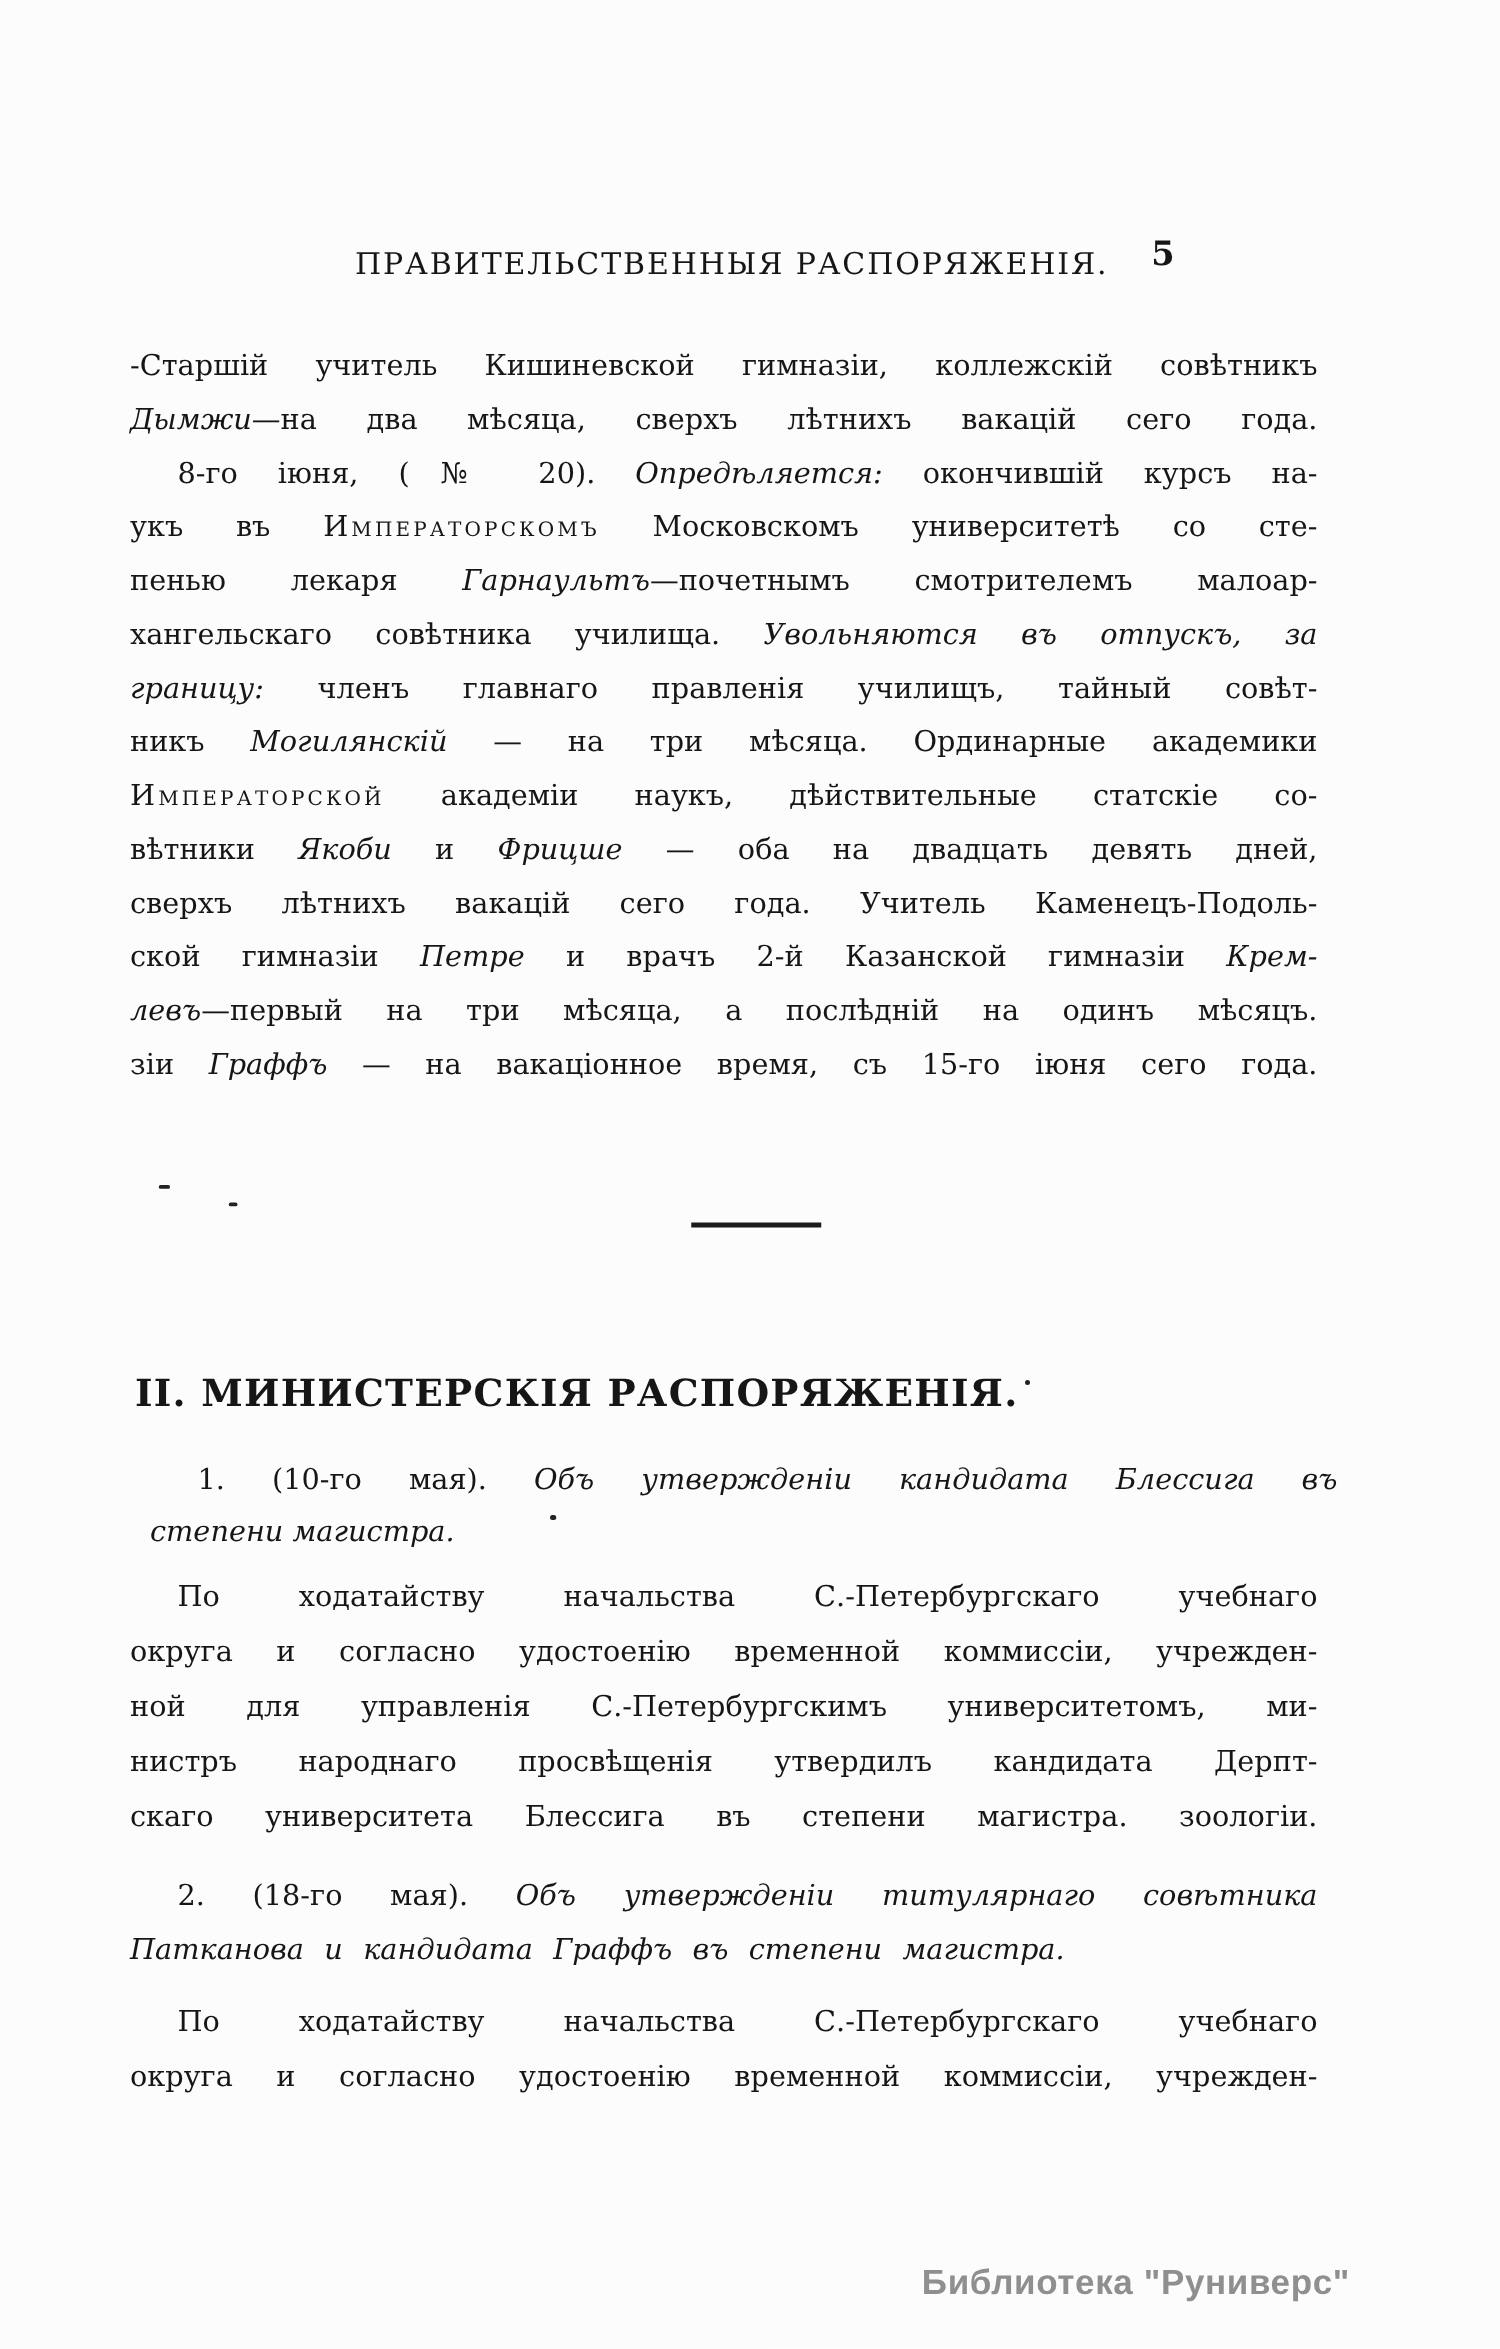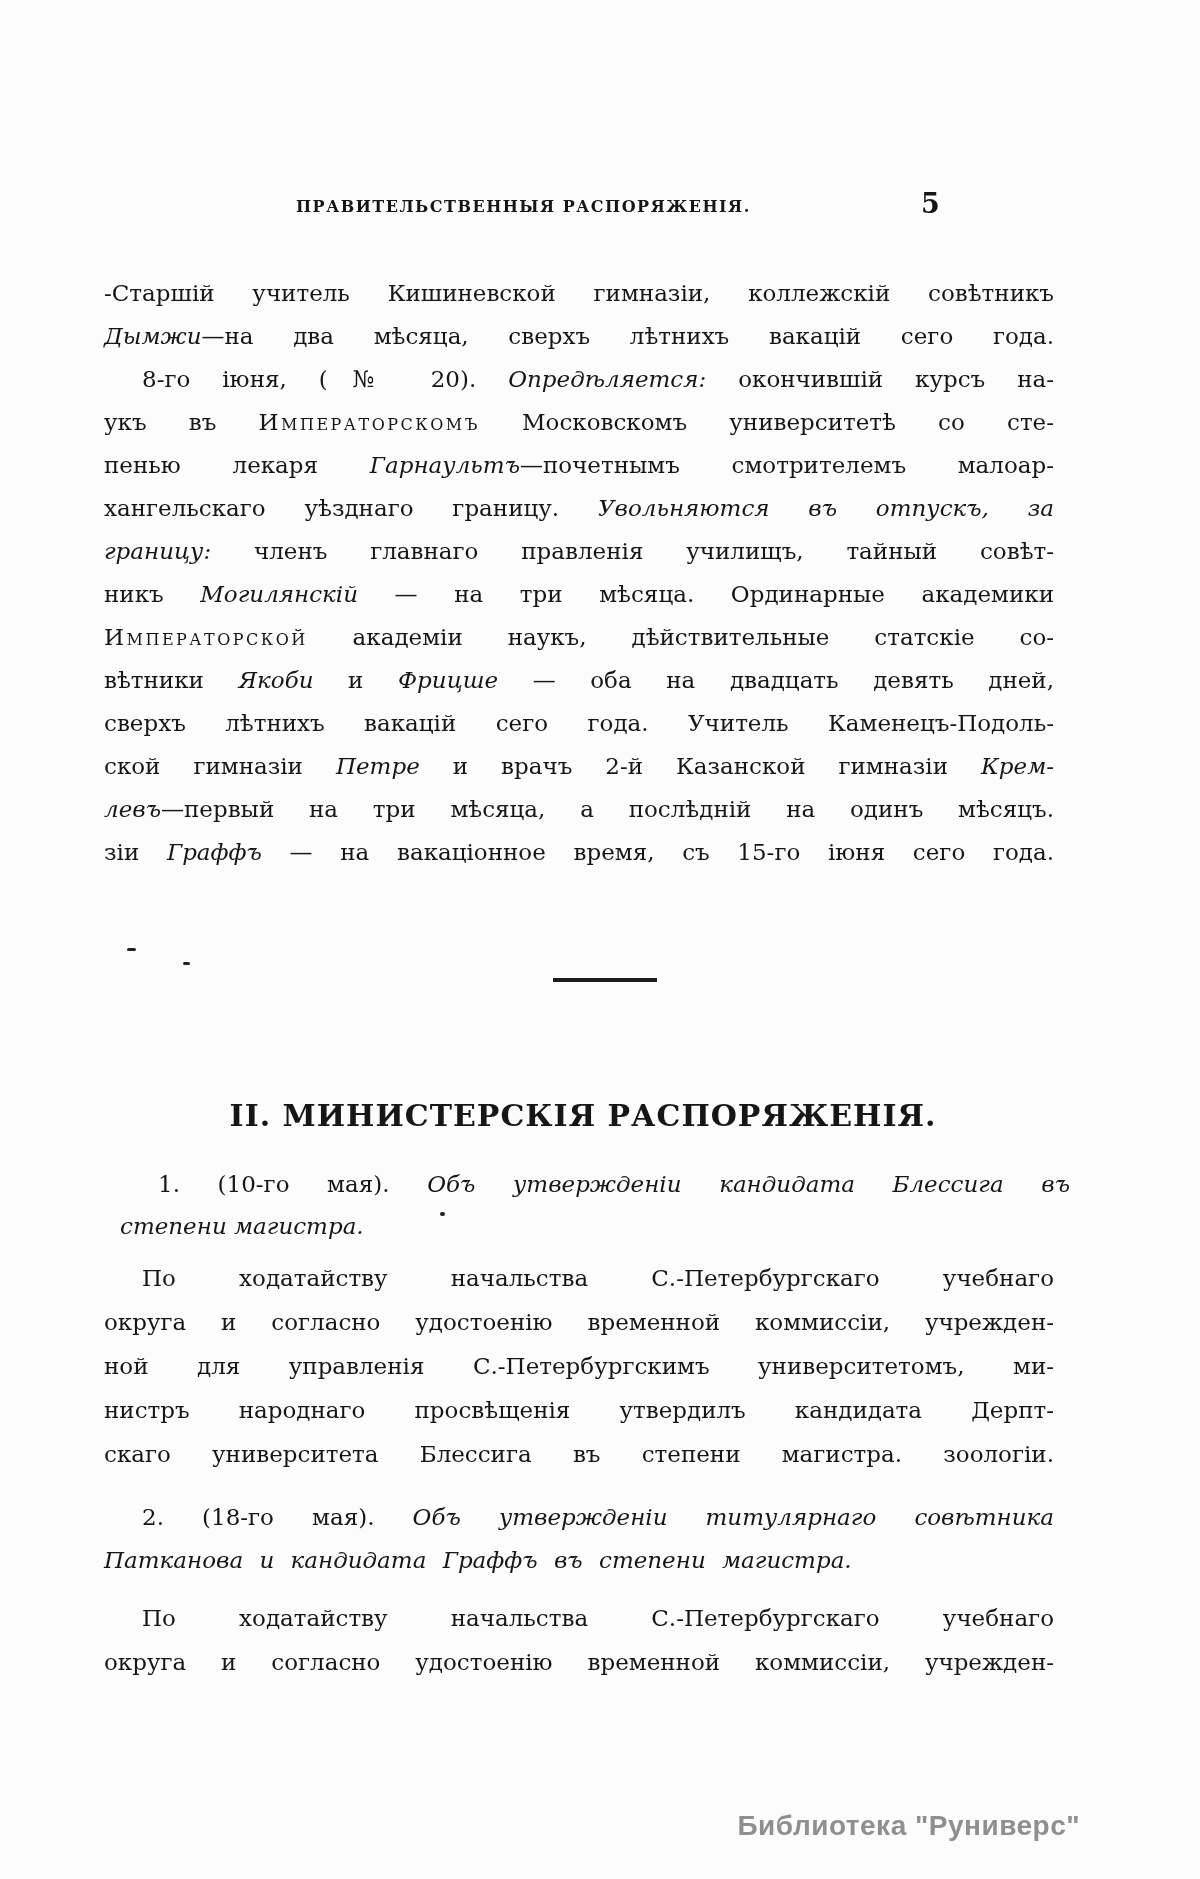--- a/index.html
+++ b/index.html
@@ -2,22 +2,22 @@
 <html><head>
 <meta charset="utf-8">
 <style>
   html,body{margin:0;padding:0;background:#ffffff;}
   .page{
     position:relative;width:1200px;height:1879px;background:#fcfcfc;
     font-family:"DejaVu Serif","Liberation Serif",serif;color:#161616;
     overflow:hidden;
   }
   .running-head{
-    position:absolute;left:296px;top:197px;
-    font-size:16px;font-weight:bold;letter-spacing:1.5px;white-space:nowrap;
+    position:absolute;left:284px;top:197px;
+    font-size:24px;font-weight:normal;letter-spacing:1.5px;white-space:nowrap;
   }
   .page-num{
     position:absolute;left:921px;top:188px;
     font-size:27px;font-weight:bold;
   }
   .textblock{
     position:absolute;left:104px;width:950px;
     font-size:23px;font-weight:normal;
   }
   .s1{top:272px;line-height:43px;}
@@ -30,21 +30,21 @@
   .tline.ind{text-indent:38px;}
   .tline.wide{word-spacing:9px;}
   .it{font-style:italic;}
   .sc{font-variant-caps:small-caps;letter-spacing:2.5px;}
   .rule{
     position:absolute;left:553px;top:978px;width:104px;height:4px;
     background:#1b1b1b;
   }
   .heading{
     position:absolute;left:108px;top:1098px;width:950px;
-    text-align:center;font-size:30px;font-weight:bold;letter-spacing:1px;
+    text-align:left;font-size:30px;font-weight:bold;letter-spacing:1px;
     white-space:nowrap;
   }
   .watermark{
     position:absolute;top:1810px;right:120px;
     font-family:"Liberation Sans","DejaVu Sans",sans-serif;
     font-size:28px;font-weight:bold;color:#8f8f8f;letter-spacing:0.5px;
   }
   .speck{position:absolute;background:#222;border-radius:2px;}
   .speck-a{left:127px;top:948px;width:9px;height:3px;}
   .speck-b{left:183px;top:962px;width:7px;height:3px;}
@@ -57,21 +57,21 @@
 <div class="page">
   <div class="running-head">ПРАВИТЕЛЬСТВЕННЫЯ РАСПОРЯЖЕНІЯ.</div>
   <div class="page-num">5</div>
 
   <div class="textblock s1">
       <div class="tline just"><span>-Старшій учитель Кишиневской гимназіи, коллежскій совѣтникъ</span></div>
       <div class="tline just"><span class="it">Дымжи</span><span>—на два мѣсяца, сверхъ лѣтнихъ вакацій сего года.</span></div>
       <div class="tline just ind"><span>8-го іюня, (№ 20). </span><span class="it">Опредѣляется:</span><span> окончившій курсъ на-</span></div>
       <div class="tline just"><span>укъ въ </span><span class="sc">Императорскомъ</span><span> Московскомъ университетѣ со сте-</span></div>
       <div class="tline just"><span>пенью лекаря </span><span class="it">Гарнаультъ</span><span>—почетнымъ смотрителемъ малоар-</span></div>
-      <div class="tline just"><span>хангельскаго уѣзднаго границу. </span><span class="it">Увольняются въ отпускъ, за</span></div>
+      <div class="tline just"><span>хангельскаго совѣтника училища. </span><span class="it">Увольняются въ отпускъ, за</span></div>
       <div class="tline just"><span class="it">границу:</span><span> членъ главнаго правленія училищъ, тайный совѣт-</span></div>
       <div class="tline just"><span>никъ </span><span class="it">Могилянскій</span><span> — на три мѣсяца. Ординарные академики</span></div>
       <div class="tline just"><span class="sc">Императорской</span><span> академіи наукъ, дѣйствительные статскіе со-</span></div>
       <div class="tline just"><span>вѣтники </span><span class="it">Якоби</span><span> и </span><span class="it">Фрицше</span><span> — оба на двадцать девять дней,</span></div>
       <div class="tline just"><span>сверхъ лѣтнихъ вакацій сего года. Учитель Каменецъ-Подоль-</span></div>
       <div class="tline just"><span>ской гимназіи </span><span class="it">Петре</span><span> и врачъ 2-й Казанской гимназіи </span><span class="it">Крем-</span></div>
       <div class="tline just"><span class="it">левъ</span><span>—первый на три мѣсяца, а послѣдній на одинъ мѣсяцъ.</span></div>
       <div class="tline just"><span>зіи </span><span class="it">Граффъ</span><span> — на вакаціонное время, съ 15-го іюня сего года.</span></div>
     </div>
 

